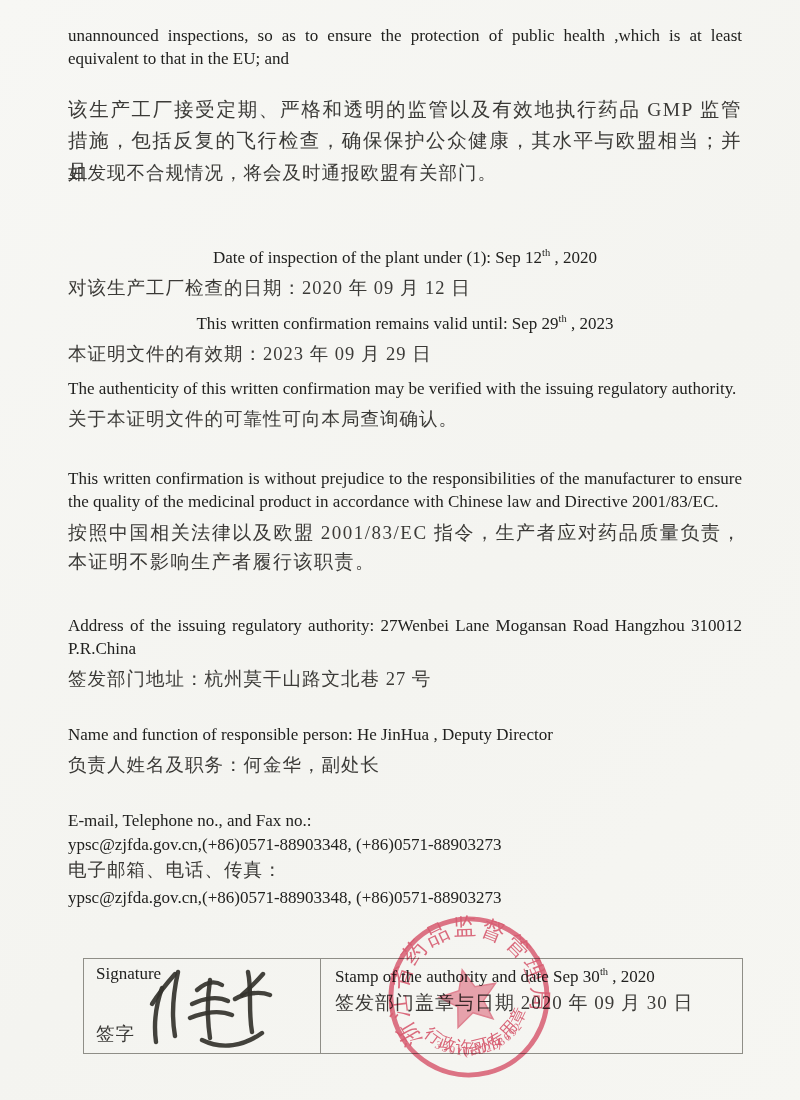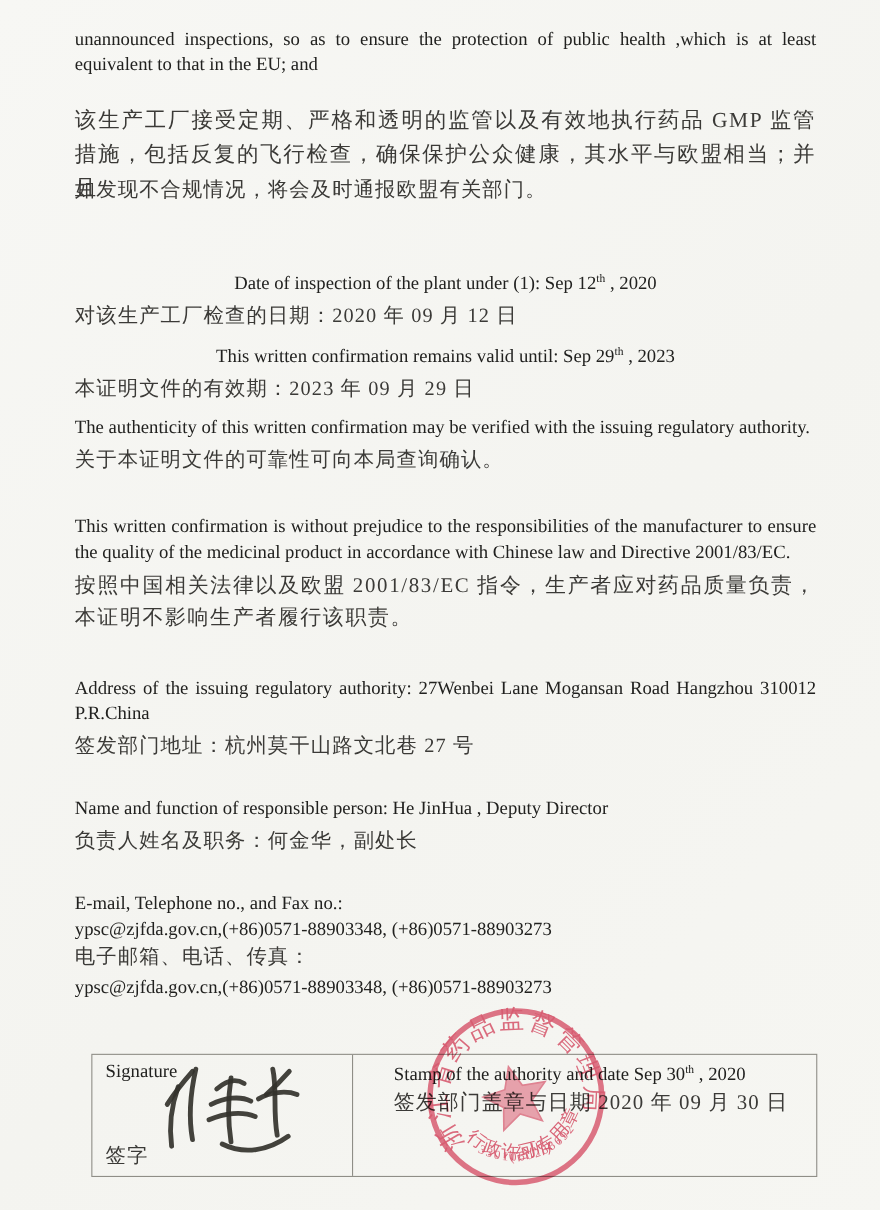--- a/index.html
+++ b/index.html
@@ -14,22 +14,22 @@
   .en{font-size:17px;line-height:23px;color:#21211f;}
   .j{text-align:justify;}
   .zh{font-size:19.5px;line-height:31px;letter-spacing:1.5px;color:#3b3a37;font-family:Liberation Serif, serif;}
   .zh-tight{font-size:18.5px;line-height:29px;letter-spacing:1px;color:#3b3a37;}
   p{margin:0;}
   .gap-sm{margin-top:5px;}
   sup{font-size:10.5px;line-height:0;vertical-align:super;letter-spacing:0;}
   .mono-line{white-space:nowrap;text-align:center;}
   
   .sig-table{
-    position:absolute;left:83px;top:958px;width:660px;height:112px;
-    border:1px solid #8f8e87;display:flex;box-sizing:border-box;background:transparent;gap:23px;
+    position:absolute;left:83px;top:958px;width:660px;height:96px;
+    border:1px solid #8f8e87;display:flex;box-sizing:border-box;background:transparent;
   }
   .sig-cell{
     width:237px;border-right:1px solid #8f8e87;position:relative;
     padding:5px 0 0 12px;box-sizing:border-box;
   }
   .stamp-cell{flex:1;padding:6px 0 0 14px;box-sizing:border-box;}
   .sig-label-top{font-size:17px;color:#21211f;}
   .sig-label-bottom{position:absolute;left:12px;bottom:7px;font-size:18.5px;letter-spacing:1px;color:#3b3a37;}
   .stamp-line-en{font-size:17px;line-height:24px;color:#21211f;}
   .stamp-line-zh{font-size:19px;line-height:27px;letter-spacing:1px;color:#3b3a37;}

